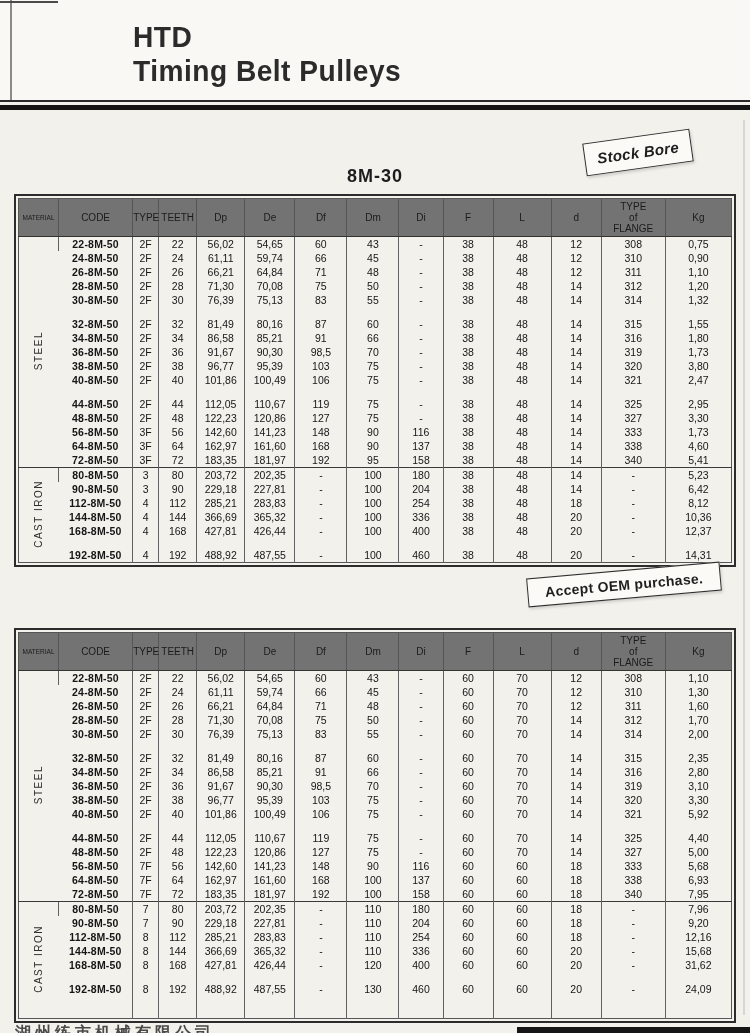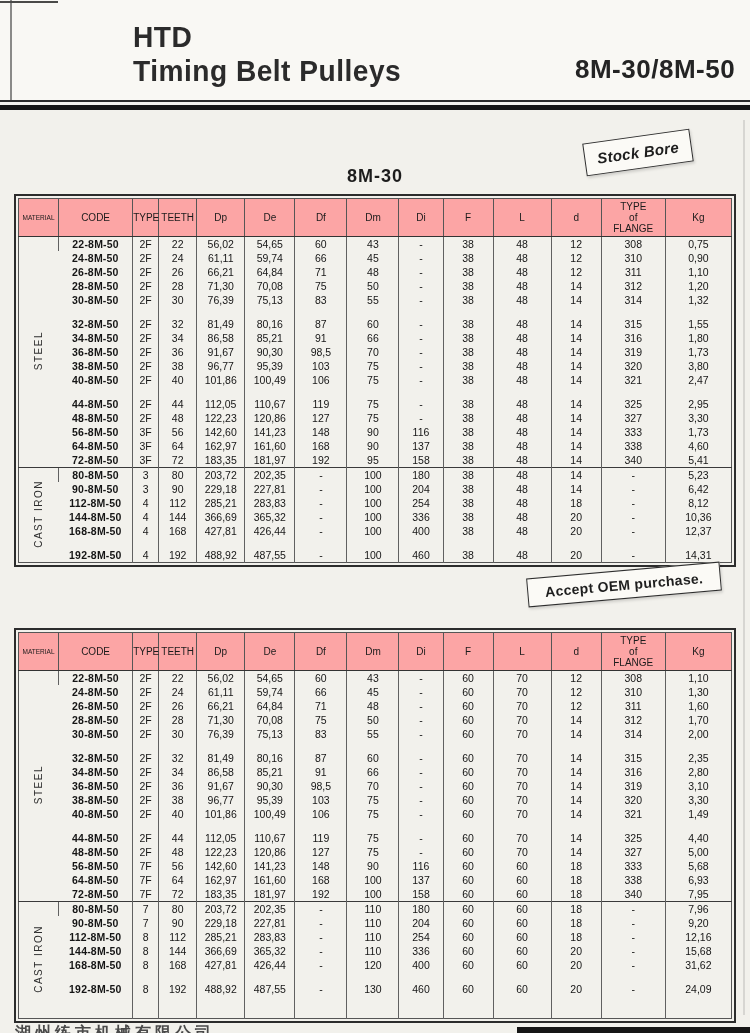--- a/index.html
+++ b/index.html
@@ -17,21 +17,21 @@
   .badge{position:absolute;background:#fbfaf6;border:1.4px solid #2e2e2e;display:flex;align-items:center;
          justify-content:center;font-weight:bold;color:#1e1e1e;box-shadow:1px 2px 3px rgba(0,0,0,.15);}
   .badge.stock{left:584px;top:136px;width:106px;height:31px;transform:rotate(-8deg);font-size:15px;font-style:italic;letter-spacing:.3px;}
   .badge.oem{left:527px;top:570px;width:192px;height:27px;transform:rotate(-5deg);font-size:14px;z-index:3;letter-spacing:.3px;}
   .sec-title{position:absolute;left:0;width:750px;text-align:center;font-weight:bold;font-size:18px;
              letter-spacing:1px;color:#1c1c1c;}
   #title1{top:166px;} #title2{top:599px;}
   .tbl-wrap{position:absolute;left:14px;width:722px;border:2px solid #2c2c2c;padding:2px;box-sizing:border-box;}
   #tbl1{top:194px;} #tbl2{top:628px;}
   table.spec{width:100%;border-collapse:collapse;table-layout:fixed;border:1px solid #565656;}
-  table.spec th{background:#fca5a5;border-left:1px solid #565656;border-bottom:1.5px solid #333;
+  table.spec th{background:#737373;border-left:1px solid #565656;border-bottom:1.5px solid #333;
         font-size:10px;font-weight:normal;color:#1b1b1b;height:37px;white-space:pre-line;
         line-height:11px;padding:0;text-align:center;}
   table.spec th.mat{font-size:6.5px;}
   table.spec td{border-left:1px solid #616161;font-size:10.5px;text-align:center;height:14px;
         padding:0;line-height:14px;color:#151515;overflow:hidden;}
   table.spec th:first-child, table.spec td:first-child{border-left:none;}
   table.spec td.code{font-weight:bold;letter-spacing:.2px;}
   table.spec tr.spacer td{height:10px;}
   table.spec tr.sec2 td{border-top:1.6px solid #3a3a3a;}
   table.spec td.mat-cell{vertical-align:middle;}
@@ -47,21 +47,20 @@
 <div class="page">
   <div class="top-band"></div>
   <div class="edge-v"></div>
   <div class="edge-h"></div>
   <div class="edge-right"></div>
 
   <div class="brand">
     <div>HTD</div>
     <div>Timing Belt Pulleys</div>
   </div>
-  <div class="model">8M-30/8M-50</div>
 
   <div class="rule-thin"></div>
   <div class="rule-thick"></div>
 
   <div class="badge stock">Stock Bore</div>
 
   <div class="sec-title" id="title1">8M-30</div>
   <div class="tbl-wrap" id="tbl1">
       <table class="spec">
         <colgroup>
@@ -665,21 +664,21 @@
             <td>40</td>
             <td>101,86</td>
             <td>100,49</td>
             <td>106</td>
             <td>75</td>
             <td>-</td>
             <td>60</td>
             <td>70</td>
             <td>14</td>
             <td>321</td>
-            <td>1,49</td>
+            <td>5,92</td>
           </tr>
           <tr class="spacer">
             <td style="height: 10px;"></td>
             <td style="height: 10px;"></td>
             <td style="height: 10px;"></td>
             <td style="height: 10px;"></td>
             <td style="height: 10px;"></td>
             <td style="height: 10px;"></td>
             <td style="height: 10px;"></td>
             <td style="height: 10px;"></td>

